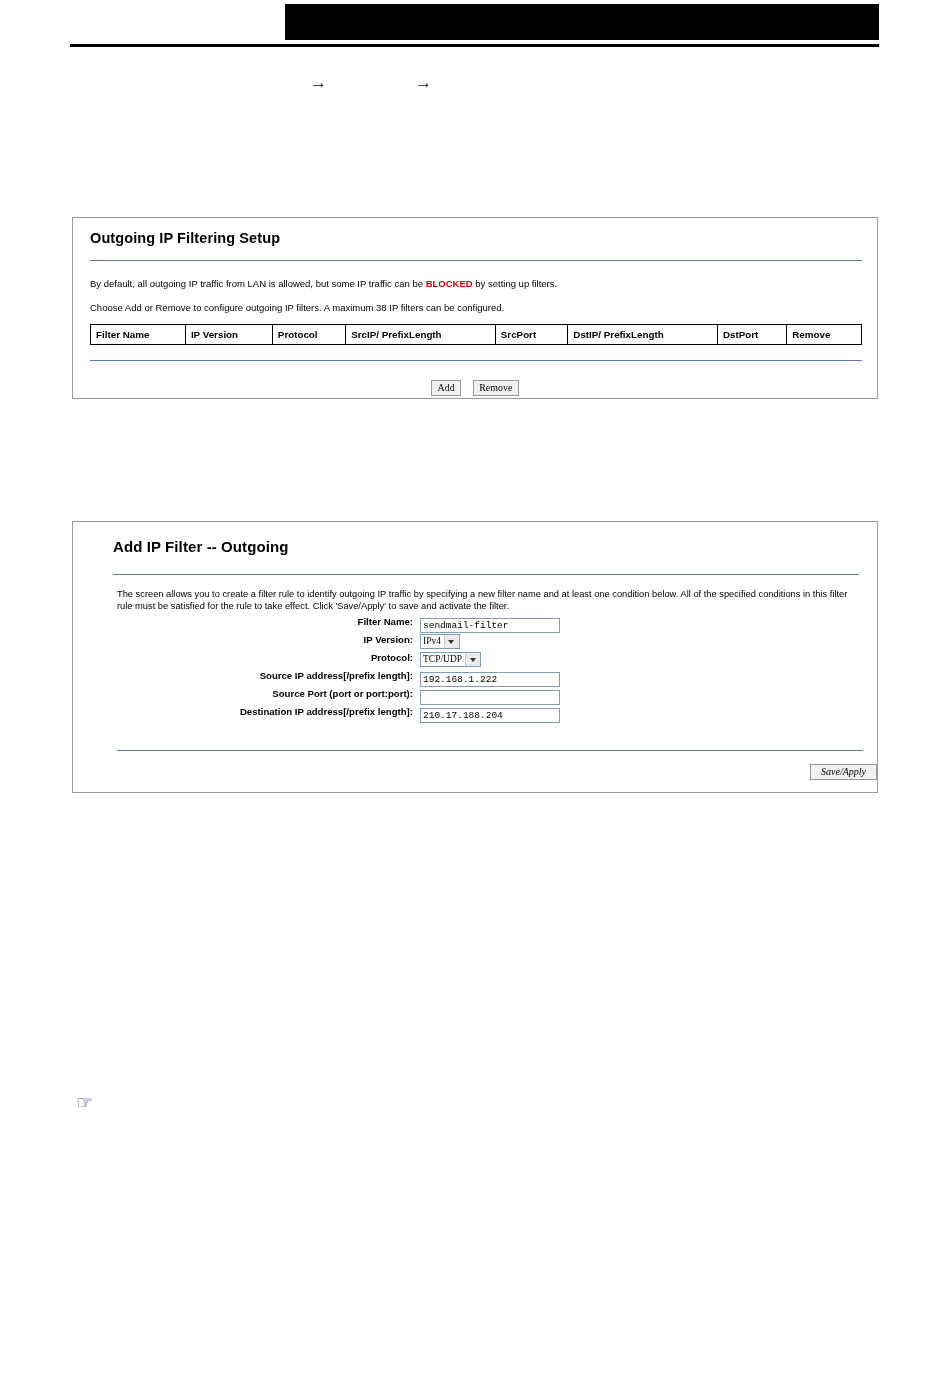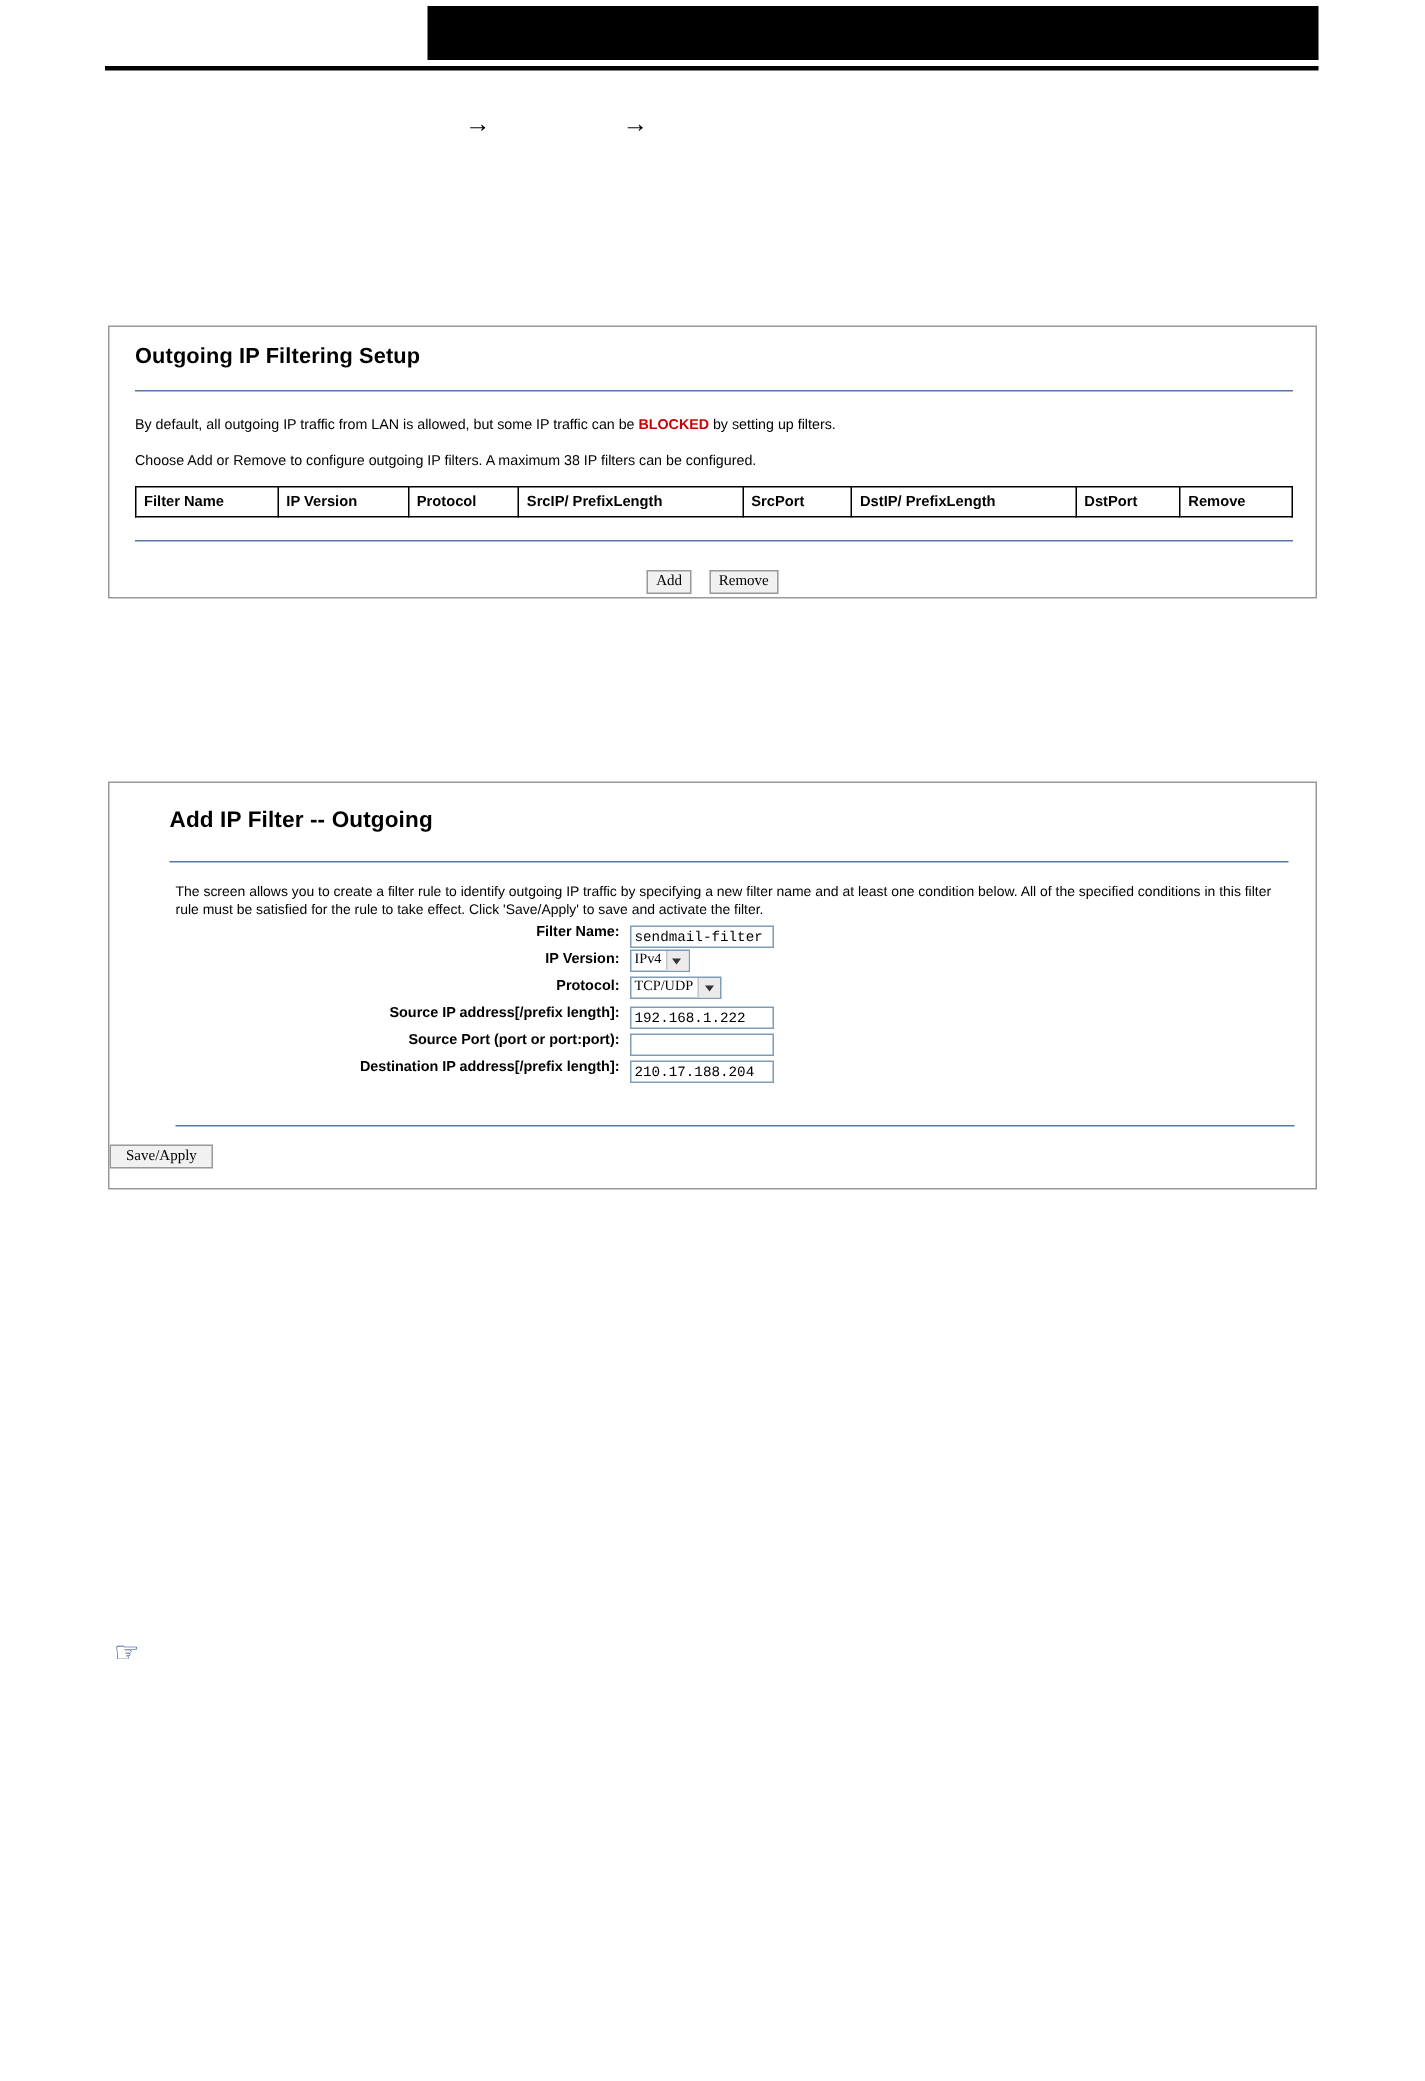--- a/index.html
+++ b/index.html
@@ -210,21 +210,21 @@
     font-weight: bold;
     color: #000000;
     top: 2px;
   }
   .form-field {
     position: absolute;
     left: 303px;
     top: 0;
   }
   .text-input {
-    width: 96px;
+    width: 140px;
     height: 15px;
     border: 1px solid #7f9db9;
     background: #ffffff;
     font-family: "Liberation Mono", monospace;
     font-size: 9.5px;
     color: #000000;
     padding: 0 2px;
     box-sizing: border-box;
     line-height: 13px;
   }
@@ -266,21 +266,22 @@
     top: 228px;
     width: 746px;
     height: 1px;
     background: #5577aa;
   }
   .btn-row-2 {
     position: absolute;
     left: 0;
     top: 240px;
     width: 100%;
-    text-align: left;
+    text-align: right;
+    font-style: italic;
   }
   .btn-row-2 .ui-btn {
     padding: 1px 10px;
   }
 
   
   .note-pointer {
     position: absolute;
     left: 76px;
     top: 1093px;

